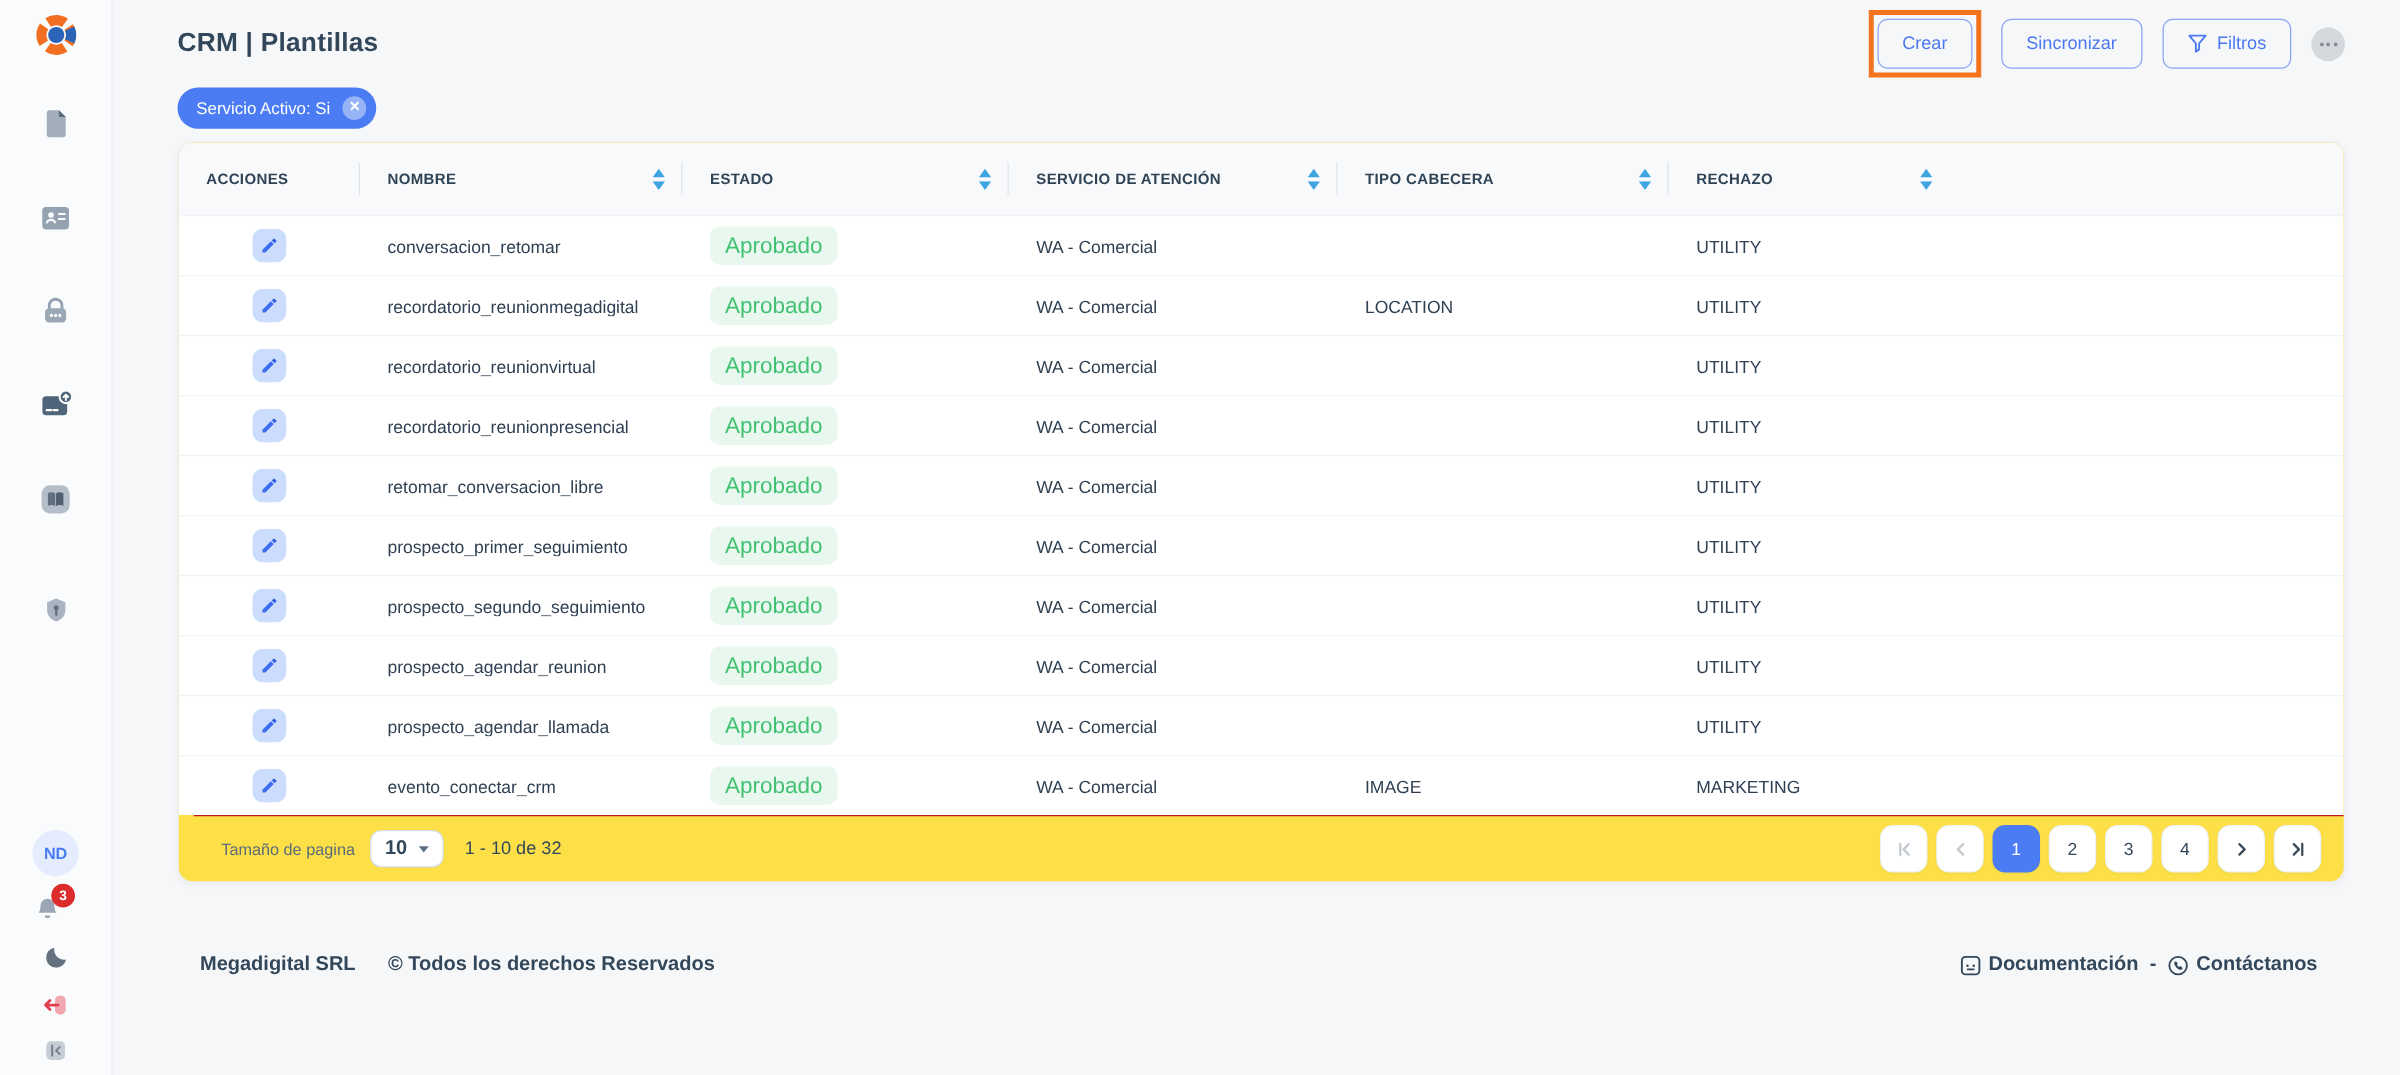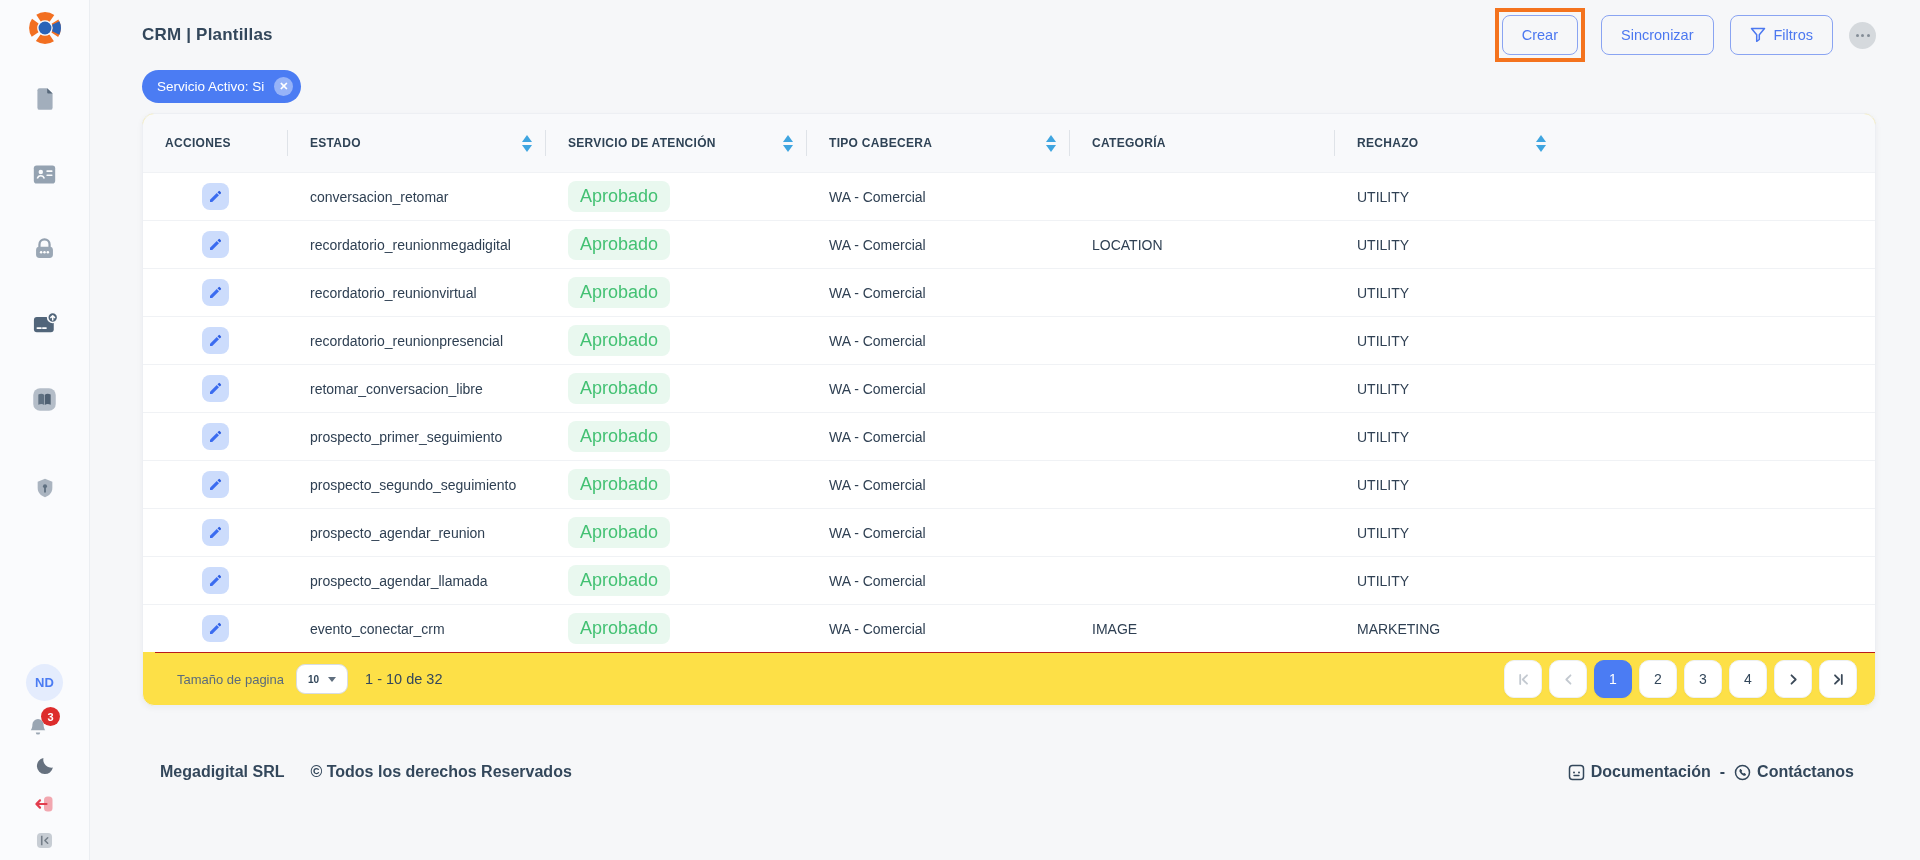--- a/index.html
+++ b/index.html
@@ -32,21 +32,21 @@
   .notif-badge {
     position:absolute; top:-9px; right:-10px; min-width:19px; height:19px;
     background:#dd2c2c; border-radius:50%; color:#fff; font-size:11px; font-weight:700;
     display:flex; align-items:center; justify-content:center;
   }
   .icon-btn { cursor:pointer; display:flex; align-items:center; justify-content:center; }
 
   
   .main { flex:1; padding:0 44px 0 52px; }
   .topbar { display:flex; align-items:center; margin-top:12px; height:46px; }
-  .page-title { font-size:17px; font-weight:700; color:#33475b; letter-spacing:.2px; }
+  .page-title { font-size:21px; font-weight:700; color:#33475b; letter-spacing:.2px; }
   .topbar-actions { margin-left:auto; display:flex; align-items:center; gap:16px; }
   .btn {
     height:40px; padding:12px 19px; background:transparent;
     border:1px solid #8aa4f2; border-radius:8px;
     color:#4c78f0; font-size:14.5px; font-family:inherit;
     display:flex; align-items:center; gap:8px; cursor:pointer; white-space:nowrap;
   }
   .highlight-box { border:4px solid #f4731e; padding:3px; }
   .more-btn {
     width:27px; height:27px; border-radius:50%; background:#d5d9dd; border:none;
@@ -97,21 +97,21 @@
     display:inline-block; background:#e9f8ef; color:#43c173;
     font-size:18px; padding:5px 12px; border-radius:8px;
   }
 
   .tfoot { height:53px; border-top:1px solid #b91c1c; display:flex; align-items:center; padding:0 18px 0 22px;margin-left:12px; }
   .psize-label { font-size:13px; color:#5a6b7c; }
   .psize-select {
     margin-left:12px; height:30px; padding:0 11px; background:#fff;
     border:1px solid #d7dce2; border-radius:9px;
     display:flex; align-items:center; gap:9px; cursor:pointer;
-    font-size:10px; font-weight:700; color:#33475b;
+    font-size:16px; font-weight:700; color:#33475b;
   }
   .caret { width:0; height:0; border-left:4.5px solid transparent; border-right:4.5px solid transparent; border-top:5px solid #5f6e7e; }
   .range { margin-left:17px; font-size:14.5px; color:#33475b; }
   .pager { margin-left:auto; display:flex; gap:7px; align-items:center; }
   .pg-pages { display:flex; gap:7px; }
   .pg-btn {
     width:38px; height:38px; border-radius:10px; background:#fff;
     border:1px solid #eef1f4; box-shadow:0 1px 2px rgba(25,39,52,.04);
     display:flex; align-items:center; justify-content:center;
     font-size:14px; font-family:inherit; color:#33475b; cursor:pointer;
@@ -244,20 +244,31 @@
       </span>
     </div>
 
     <section class="card">
       <div class="grid-row thead">
           <div class="hcell">
     <span class="hlabel">ACCIONES</span>
 
   </div>
           <div class="hcell">
+    <span class="hlabel">NOMBRE</span>
+    <span class="sorter">
+      <svg width="10" height="7" viewBox="0 0 10 7">
+                <path d="M5 0l5 7H0z" fill="#3fa5e0"></path>
+              </svg>
+      <svg width="10" height="7" viewBox="0 0 10 7">
+                <path d="M5 7L0 0h10z" fill="#3fa5e0"></path>
+              </svg>
+    </span>
+  </div>
+          <div class="hcell">
     <span class="hlabel">ESTADO</span>
     <span class="sorter">
       <svg width="10" height="7" viewBox="0 0 10 7">
                 <path d="M5 0l5 7H0z" fill="#3fa5e0"></path>
               </svg>
       <svg width="10" height="7" viewBox="0 0 10 7">
                 <path d="M5 7L0 0h10z" fill="#3fa5e0"></path>
               </svg>
     </span>
   </div>
@@ -275,24 +286,20 @@
           <div class="hcell">
     <span class="hlabel">TIPO CABECERA</span>
     <span class="sorter">
       <svg width="10" height="7" viewBox="0 0 10 7">
                 <path d="M5 0l5 7H0z" fill="#3fa5e0"></path>
               </svg>
       <svg width="10" height="7" viewBox="0 0 10 7">
                 <path d="M5 7L0 0h10z" fill="#3fa5e0"></path>
               </svg>
     </span>
-  </div>
-          <div class="hcell">
-    <span class="hlabel">CATEGORÍA</span>
-
   </div>
           <div class="hcell">
     <span class="hlabel">RECHAZO</span>
     <span class="sorter">
       <svg width="10" height="7" viewBox="0 0 10 7">
                 <path d="M5 0l5 7H0z" fill="#3fa5e0"></path>
               </svg>
       <svg width="10" height="7" viewBox="0 0 10 7">
                 <path d="M5 7L0 0h10z" fill="#3fa5e0"></path>
               </svg>

